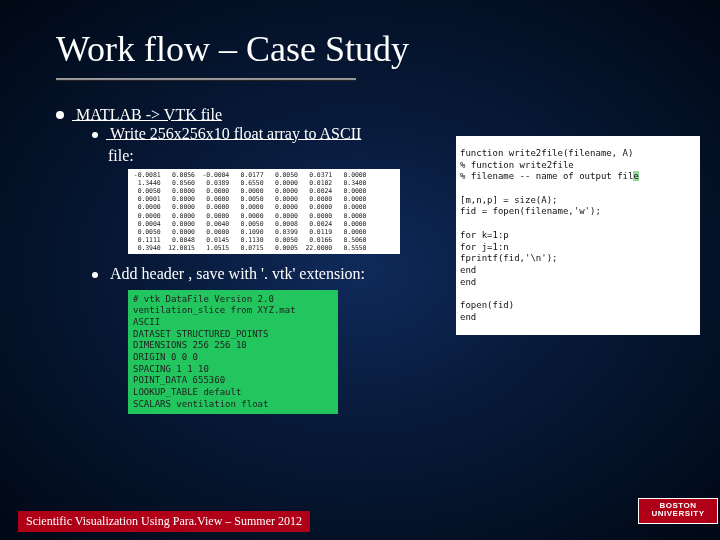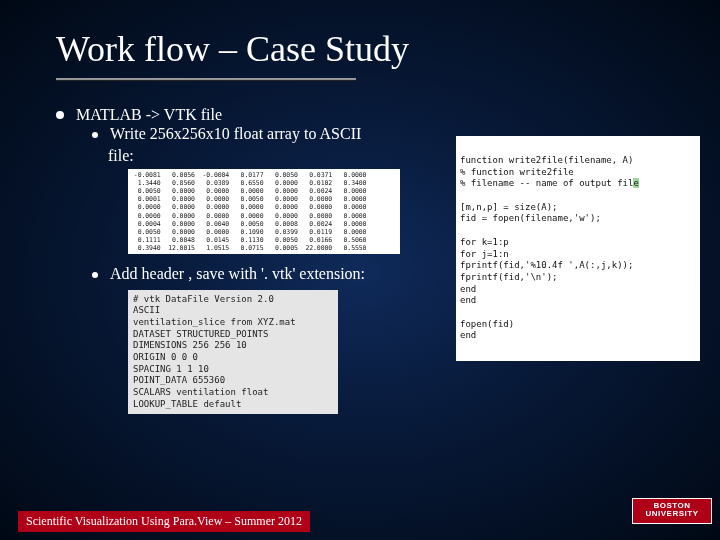--- a/index.html
+++ b/index.html
@@ -23,21 +23,21 @@
     width: 300px;
     height: 3px;
     background: linear-gradient(to bottom, #666 0%, #d0d0d0 50%, #555 100%);
     border-bottom: 1px solid #222;
   }
   .content {
     padding: 24px 0 0 56px;
     font-size: 16px;
   }
   ul { list-style: none; }
-  .b1 { padding-left: 0; margin-bottom: 0; }
+  .b1 { padding-left: 0; margin-bottom: 0; text-decoration: underline; }
   .b2 { padding-left: 36px; margin-bottom: 2px; position: relative; }
   .bullet-l { display: inline-block; width: 8px; height: 8px; background: #fff; border-radius: 50%; margin-right: 8px; vertical-align: middle; }
   .bullet-s { display: inline-block; width: 6px; height: 6px; background: #fff; border-radius: 50%; margin-right: 8px; vertical-align: middle; }
   .txt { vertical-align: middle; }
   .numtable {
     margin-left: 72px;
     margin-top: 4px;
     margin-bottom: 10px;
     background: #fff;
     color: #222;
@@ -51,21 +51,21 @@
   .numtable .row { white-space: pre; }
   .codebox {
     position: absolute;
     right: 20px;
     top: 136px;
     width: 244px;
     background: #fff;
     color: #111;
     font-family: monospace;
     font-size: 9px;
-    padding: 19px 4px;
+    padding: 12px 4px;
     line-height: 1.3;
   }
   .codebox .hl { background: #9fd89f; }
   .arrow {
     position: absolute;
     right: 268px;
     top: 224px;
     width: 0; height: 0;
   }
   .arrow::before {
@@ -81,41 +81,41 @@
     position: absolute;
     border-left: 12px solid #7bb3d4;
     border-top: 9px solid transparent;
     border-bottom: 9px solid transparent;
     left: 22px; top: -1px;
     transform: rotate(-14deg);
   }
   .vtkbox {
     margin-left: 72px;
     margin-top: 6px;
-    background: #e5e5e5;
+    background: #22c55e;
     color: #222;
     font-family: monospace;
     font-size: 9px;
     padding: 4px 5px;
     width: 210px;
     line-height: 1.3;
   }
   .footer-label {
     position: absolute;
     left: 18px;
     bottom: 8px;
     background: #b00018;
     color: #fff;
     font-size: 12px;
     padding: 3px 8px;
     font-family: "Times New Roman", serif;
   }
   .bu-logo {
     position: absolute;
-    right: 8px;
+    right: 2px;
     bottom: 16px;
     width: 80px;
     height: 26px;
     background: #b00018;
     border: 1px solid #fff;
     color: #fff;
     font-family: Arial, sans-serif;
     font-size: 8px;
     font-weight: bold;
     text-align: center;
@@ -163,46 +163,45 @@
 
   <ul>
     <li class="b2">
       <span class="bullet-s"></span>
       <span class="txt">Add header , save  with '. vtk' extension:</span>
     </li>
   </ul>
 
   <div class="vtkbox">
     <div># vtk DataFile Version 2.0</div>
+    <div>ventilation_slice from XYZ.mat</div>
     <div>ASCII</div>
-    <div>ventilation_slice from XYZ.mat</div>
     <div>DATASET STRUCTURED_POINTS</div>
     <div>DIMENSIONS 256 256 10</div>
     <div>ORIGIN 0 0 0</div>
     <div>SPACING 1 1 10</div>
     <div></div>
     <div>POINT_DATA 655360</div>
+    <div>LOOKUP_TABLE default</div>
     <div>SCALARS ventilation float</div>
-    <div>LOOKUP_TABLE default</div>
   </div>
 </div>
 
 <div class="arrow"></div>
 
 <div class="codebox">
   <div>function write2file(filename, A)</div>
   <div>% function write2file</div>
   <div><span>% filename -- name of output fil</span><span class="hl">e</span></div>
   <div>&nbsp;</div>
   <div>[m,n,p] = size(A);</div>
   <div>fid = fopen(filename,'w');</div>
   <div>&nbsp;</div>
   <div>for k=1:p</div>
   <div>    for j=1:n</div>
-  <div>        fprintf(fid,'%10.4f ',A(:,j,k));</div>
   <div>        fprintf(fid,'\n');</div>
   <div>    end</div>
   <div>end</div>
   <div>&nbsp;</div>
   <div>fopen(fid)</div>
   <div>end</div>
 </div>
 
 <div class="footer-label">Scientific Visualization Using Para.View – Summer 2012</div>
 

